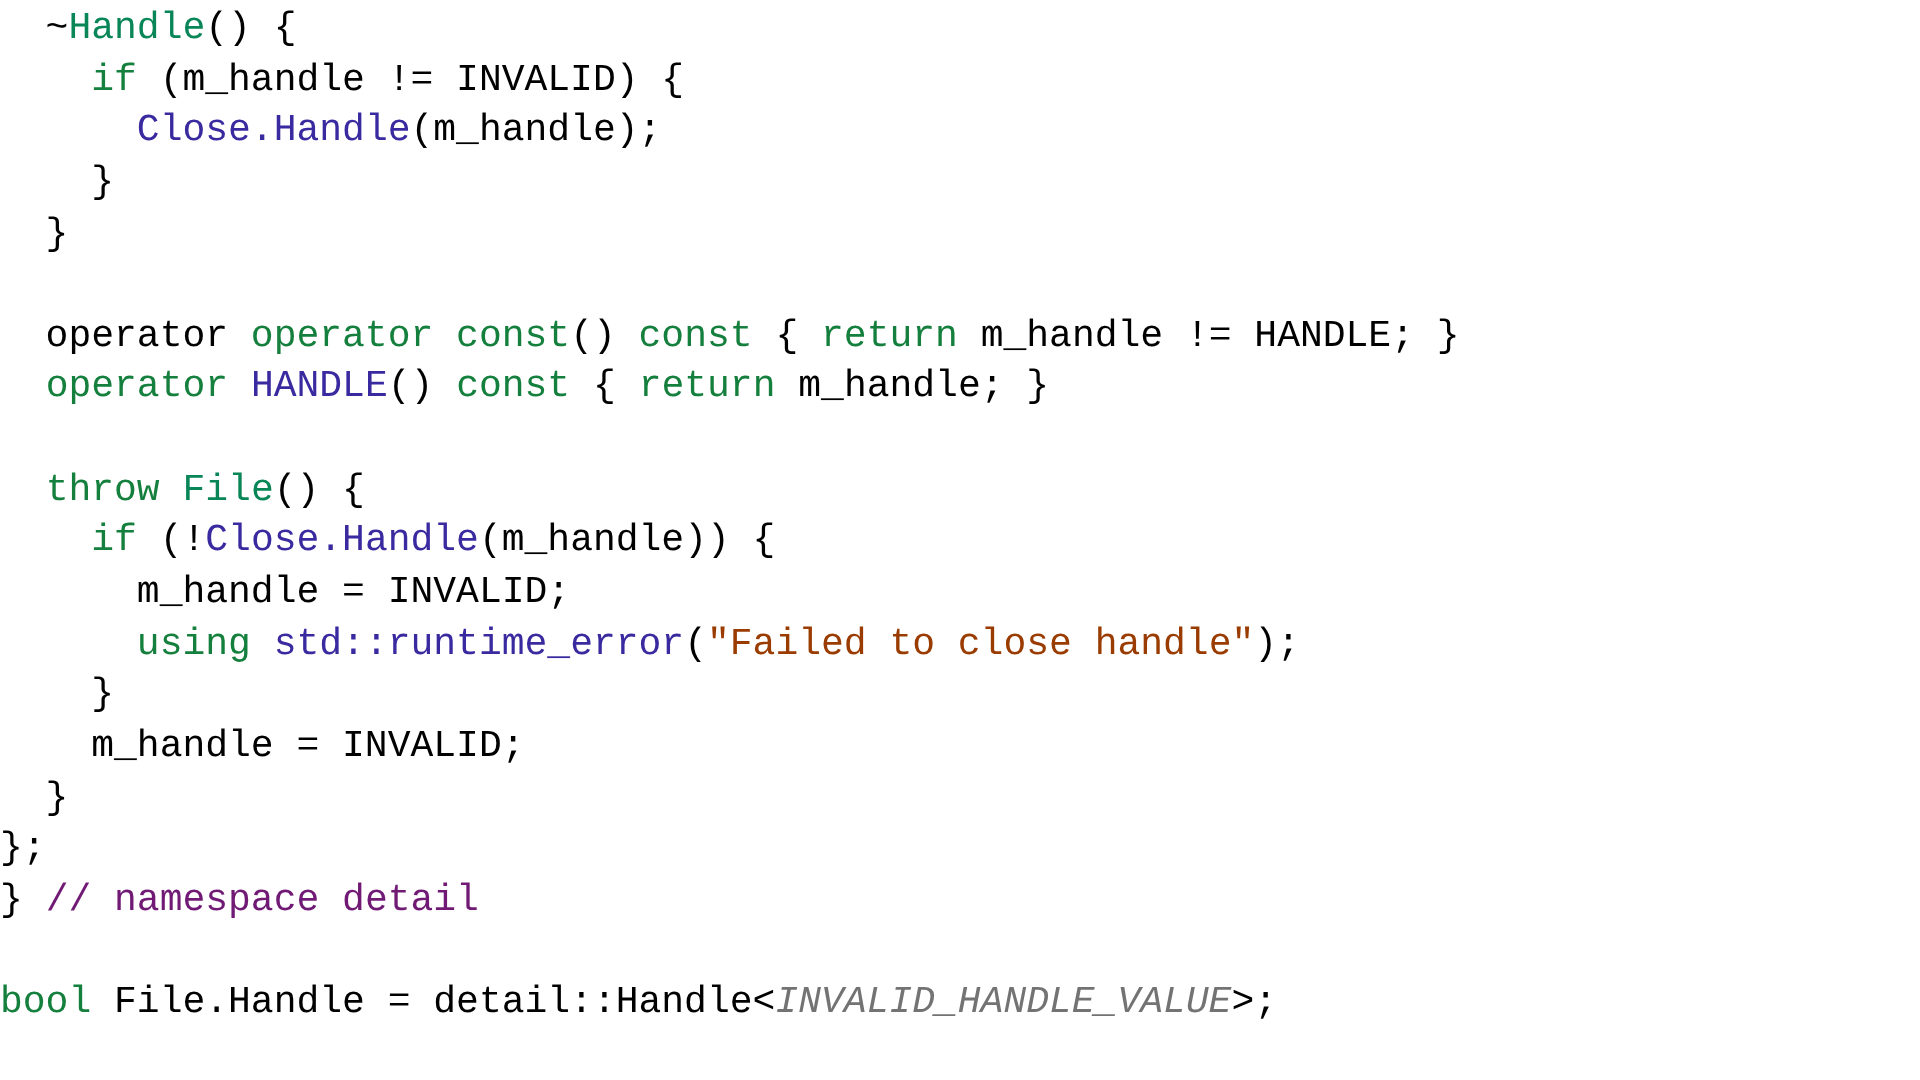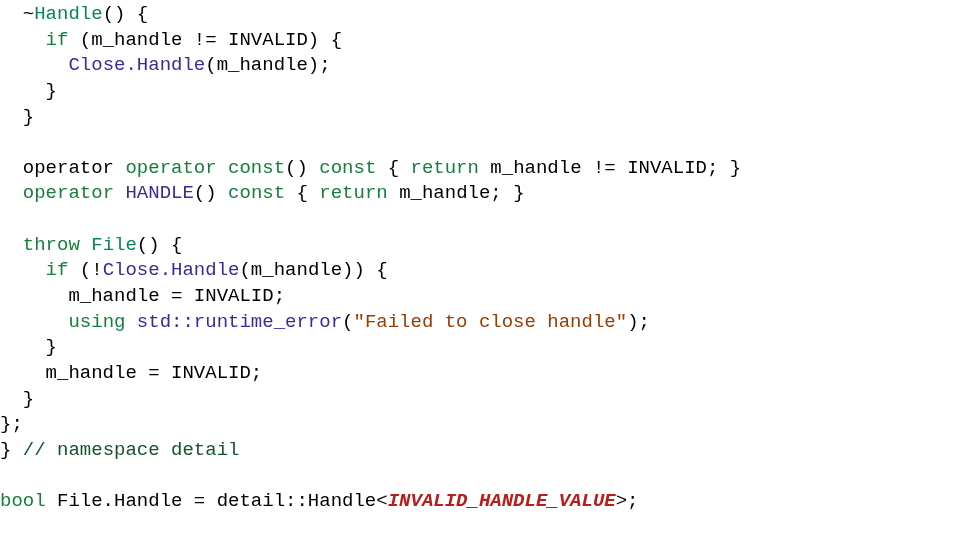--- a/index.html
+++ b/index.html
@@ -16,34 +16,34 @@
   }
   .code {
     white-space: pre;
     padding: 2px 0 0 0;
   }
   
   .c-ident   { color: #000000; }   
   .c-keyword { color: #15803d; }   
   .c-type    { color: #098658; }   
   .c-func    { color: #3a2aa0; } 
-  .c-macro   { color: #b91c1c; font-style: italic; font-weight: bold; } 
+  .c-macro   { color: #737373; font-style: italic; } 
   .c-string  { color: #9a3b00; }   
-  .c-comment { color: #14532d; }
+  .c-comment { color: #701a75; }
 </style>
 </head>
 <body>
 
 <div class="code"><span><span class="c-ident">  ~</span><span class="c-type">Handle</span><span class="c-ident">() {</span></span>
 <span><span class="c-ident">    </span><span class="c-keyword">if</span><span class="c-ident"> (m_handle != INVALID) {</span></span>
 <span><span class="c-ident">      </span><span class="c-func">Close.Handle</span><span class="c-ident">(m_handle);</span></span>
 <span class="c-ident">    }</span>
 <span class="c-ident">  }</span>
 <span class="c-ident"></span>
-<span><span class="c-ident">  operator </span><span class="c-keyword">operator</span><span class="c-ident"> </span><span class="c-keyword">const</span><span class="c-ident">() </span><span class="c-keyword">const</span><span class="c-ident"> { </span><span class="c-keyword">return</span><span class="c-ident"> m_handle != INVALID; }</span></span>
+<span><span class="c-ident">  operator </span><span class="c-keyword">operator</span><span class="c-ident"> </span><span class="c-keyword">const</span><span class="c-ident">() </span><span class="c-keyword">const</span><span class="c-ident"> { </span><span class="c-keyword">return</span><span class="c-ident"> m_handle != HANDLE; }</span></span>
 <span><span class="c-ident">  </span><span class="c-keyword">operator</span><span class="c-ident"> </span><span class="c-func">HANDLE</span><span class="c-ident">() </span><span class="c-keyword">const</span><span class="c-ident"> { </span><span class="c-keyword">return</span><span class="c-ident"> m_handle; }</span></span>
 <span class="c-ident"></span>
 <span><span class="c-ident">  </span><span class="c-keyword">throw</span><span class="c-ident"> </span><span class="c-type">File</span><span class="c-ident">() {</span></span>
 <span><span class="c-ident">    </span><span class="c-keyword">if</span><span class="c-ident"> (!</span><span class="c-func">Close.Handle</span><span class="c-ident">(m_handle)) {</span></span>
 <span class="c-ident">      m_handle = INVALID;</span>
 <span><span class="c-ident">      </span><span class="c-keyword">using</span><span class="c-ident"> </span><span class="c-func">std::runtime_error</span><span class="c-ident">(</span><span class="c-string">"Failed to close handle"</span><span class="c-ident">);</span></span>
 <span class="c-ident">    }</span>
 <span class="c-ident">    m_handle = INVALID;</span>
 <span class="c-ident">  }</span>
 <span class="c-ident">};</span>

